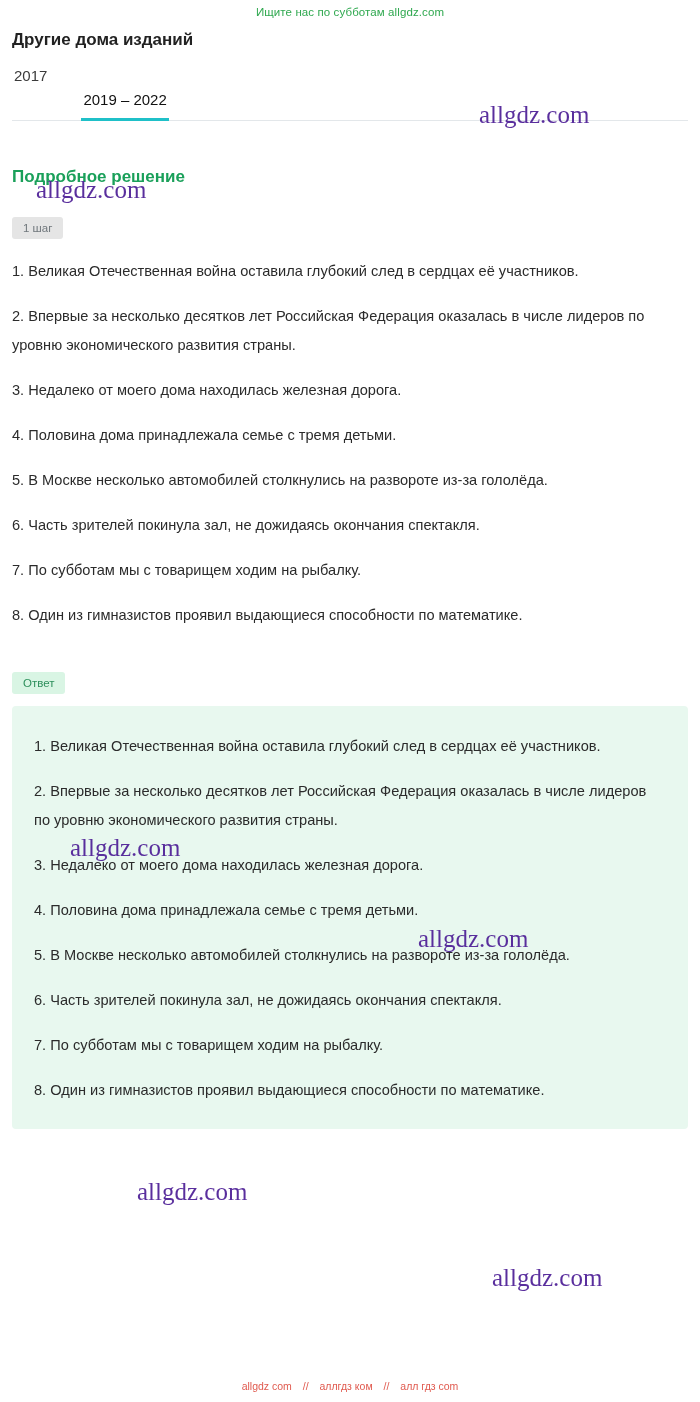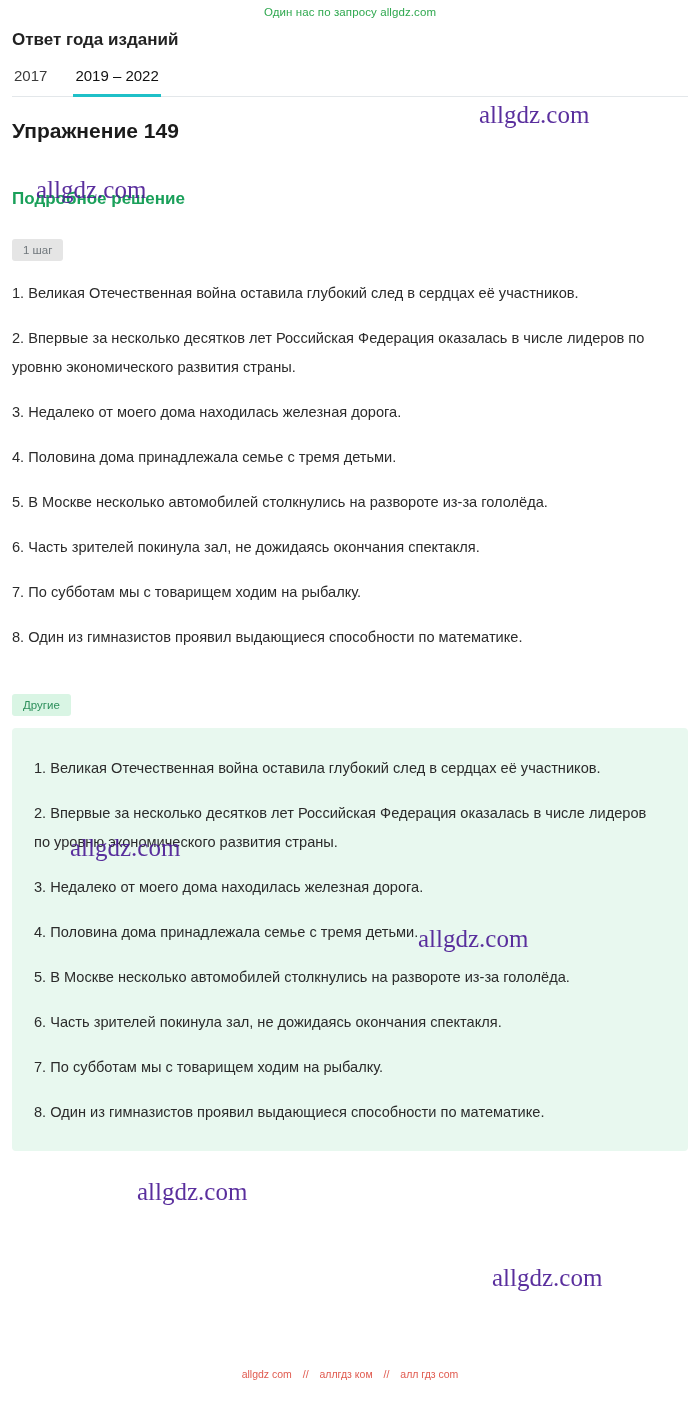--- a/index.html
+++ b/index.html
@@ -28,37 +28,38 @@
   }
   .other-years-title {
     font-size: 17px;
     font-weight: bold;
     color: #222222;
     margin: 10px 0 0 0;
   }
   .years-tabs {
     display: flex;
     align-items: flex-start;
-    gap: 24px;
+    gap: 32px;
     margin-top: 16px;
     border-bottom: 1px solid #e3e7ea;
     padding-bottom: 0;
   }
   .year-tab {
     font-size: 15px;
     color: #3b3b3b;
     padding: 0 2px 10px 2px;
     cursor: pointer;
     border-bottom: 3px solid transparent;
     position: relative;
     bottom: -1px;
   }
   .year-tab.active {
     color: #111111;
     border-bottom: 3px solid #1fc0c8;
+    margin-top: 24px;
   }
   h1.exercise-title {
     font-size: 21px;
     font-weight: bold;
     color: #1b1b1b;
     margin: 22px 0 0 0;
   }
   h2.solution-title {
     font-size: 17px;
     font-weight: bold;
@@ -123,61 +124,60 @@
   .wm-1 { left: 479px; top: 101px; }
   .wm-2 { left: 36px;  top: 176px; }
   .wm-3 { left: 70px;  top: 834px; }
   .wm-4 { left: 418px; top: 925px; }
   .wm-5 { left: 137px; top: 1178px; }
   .wm-6 { left: 492px; top: 1264px; }
   .footer {
     position: absolute;
     left: 0;
     right: 0;
-    bottom: 22px;
+    bottom: 10px;
     text-align: center;
     font-size: 10.5px;
     color: #e05a4f;
   }
   .footer span { margin: 0 4px; }
   .footer .sep { color: #e05a4f; }
 </style>
 </head>
 <body>
 
-<div class="top-promo">Один нас по запросу allgdz.com</div>
+<div class="top-promo">Ищите нас по субботам allgdz.com</div>
 
 <div class="page">
 
-  <div class="other-years-title">Ответ года изданий</div>
+  <div class="other-years-title">Другие дома изданий</div>
 
   <div class="years-tabs">
     <div class="year-tab">2017</div>
     <div class="year-tab active">2019 – 2022</div>
   </div>
 
-  <h1 class="exercise-title">Упражнение 149</h1>
 
   <h2 class="solution-title">Подробное решение</h2>
 
   <div class="step-badge">1 шаг</div>
 
 
   <div class="sentences">
     <p>1. Великая Отечественная война оставила глубокий след в сердцах её участников.</p>
     <p>2. Впервые за несколько десятков лет Российская Федерация оказалась в числе лидеров по уровню экономического развития страны.</p>
     <p>3. Недалеко от моего дома находилась железная дорога.</p>
     <p>4. Половина дома принадлежала семье с тремя детьми.</p>
     <p>5. В Москве несколько автомобилей столкнулись на развороте из-за гололёда.</p>
     <p>6. Часть зрителей покинула зал, не дожидаясь окончания спектакля.</p>
     <p>7. По субботам мы с товарищем ходим на рыбалку.</p>
     <p>8. Один из гимназистов проявил выдающиеся способности по математике.</p>
   </div>
 
-  <div class="answer-badge">Другие</div>
+  <div class="answer-badge">Ответ</div>
 
   <div class="answer-box">
     <p>1. Великая Отечественная война оставила глубокий след в сердцах её участников.</p>
     <p>2. Впервые за несколько десятков лет Российская Федерация оказалась в числе лидеров по уровню экономического развития страны.</p>
     <p>3. Недалеко от моего дома находилась железная дорога.</p>
     <p>4. Половина дома принадлежала семье с тремя детьми.</p>
     <p>5. В Москве несколько автомобилей столкнулись на развороте из-за гололёда.</p>
     <p>6. Часть зрителей покинула зал, не дожидаясь окончания спектакля.</p>
     <p>7. По субботам мы с товарищем ходим на рыбалку.</p>
     <p>8. Один из гимназистов проявил выдающиеся способности по математике.</p>

